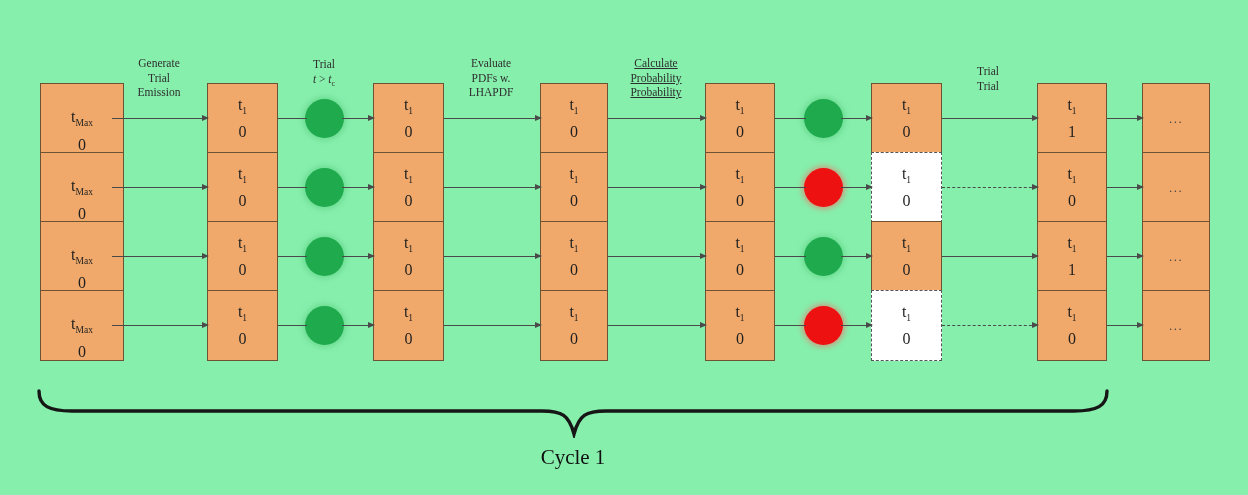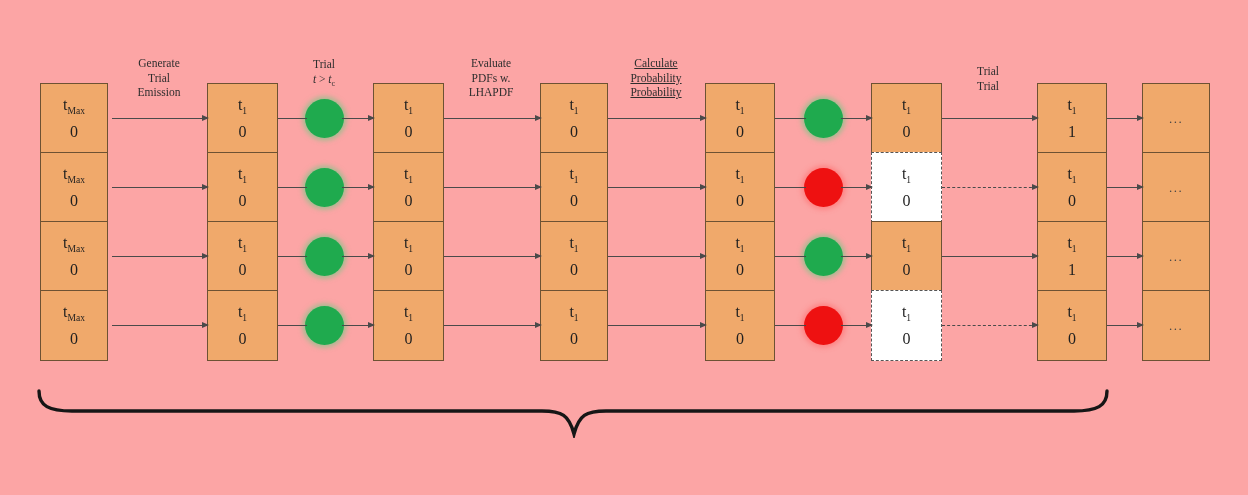--- a/index.html
+++ b/index.html
@@ -1,30 +1,30 @@
 <!DOCTYPE html>
 <html><head>
 <meta charset="utf-8">
 <style>
   html,body{margin:0;padding:0;background:#ffffff;}
-  .canvas{position:relative;width:1248px;height:495px;background:#fca5a5;overflow:hidden;
+  .canvas{position:relative;width:1248px;height:495px;background:#86efac;overflow:hidden;
           font-family:"Liberation Serif","DejaVu Serif",serif;}
 
   
   .cell{position:absolute;box-sizing:border-box;background:#f0a96b;border:1.5px solid #6d5233;
         display:flex;flex-direction:column;align-items:center;justify-content:center;gap:8px;
         color:#1f1f1f;}
   .cell[data-variant="dashed"]{background:#ffffff;border:1.4px dashed #555555;}
   .tb{font-size:16px;line-height:1;}
   .tb sub{font-size:9.5px;}
   .tv{font-size:16px;line-height:1;}
   .dots{font-size:13px;letter-spacing:1.5px;color:#474747;}
 
   
-  .c1{left:40px;width:68px;}  .c2{left:207px;width:71px;} .c3{left:373px;width:71px;}
+  .c1{left:40px;width:84px;justify-content:flex-end;}  .c2{left:207px;width:71px;} .c3{left:373px;width:71px;}
   .c4{left:540px;width:68px;} .c5{left:705px;width:70px;} .c6{left:871px;width:71px;}
   .c7{left:1037px;width:70px;}.c8{left:1142px;width:68px;}
   
   .r1{top:83px;height:71px;} .r2{top:152px;height:71px;}
   .r3{top:221px;height:71px;}.r4{top:290px;height:71px;}
 
   
   .circle{position:absolute;width:39px;height:39px;border-radius:50%;}
   .circle[data-status="pass"],.circle[data-status="accept"]{
       background:#1faa4e;box-shadow:0 0 5px 2.5px rgba(90,205,125,.55);}
@@ -252,14 +252,15 @@
   <div class="arrow head a4 m4"></div>
   <div class="arrow head a5 m4"></div>
   <div class="arrow a6 m4"></div>
   <div class="arrow head a7 m4"></div>
   <div class="arrow head a8 m4" data-variant="dashed"></div>
   <div class="arrow head a9 m4"></div>
 
   <svg class="brace" width="1074" height="50" viewBox="0 0 1074 50">
     <path d="M3 3 C3 18, 13 23, 36 23 L506 23 C526 23, 533 27, 538 46 C543 27, 550 23, 570 23 L1038 23 C1061 23, 1071 18, 1071 3" fill="none" stroke="#161616" stroke-width="3.4" stroke-linecap="round"></path>
   </svg>
+  <div class="cycle-label">Cycle 1</div>
 
 </div>
 
 </body></html>

